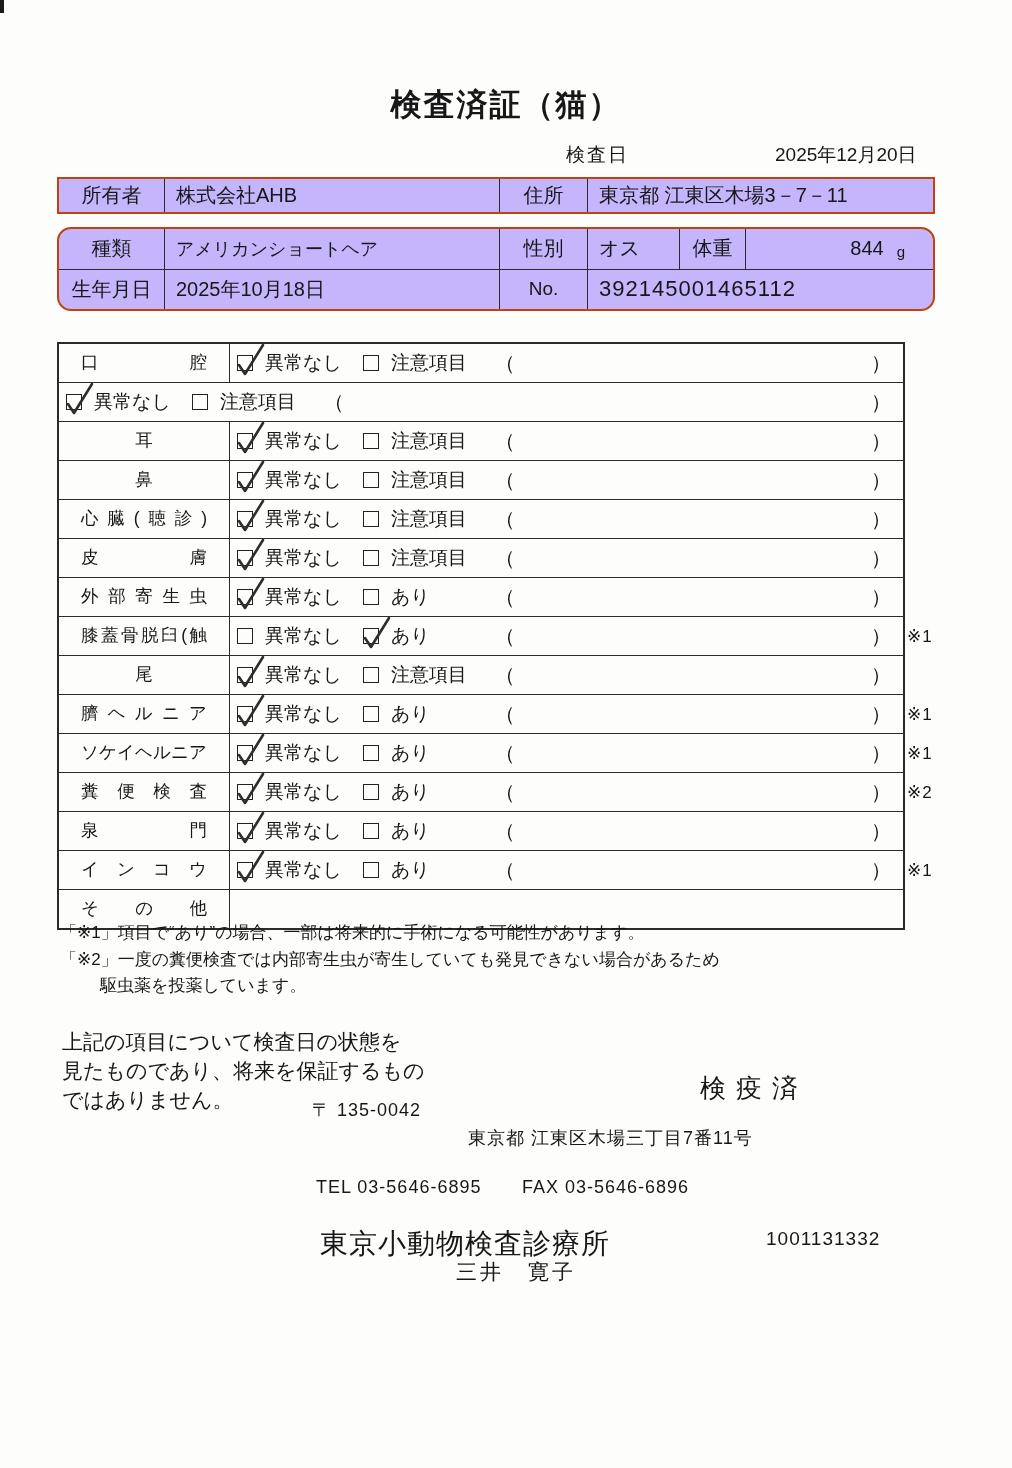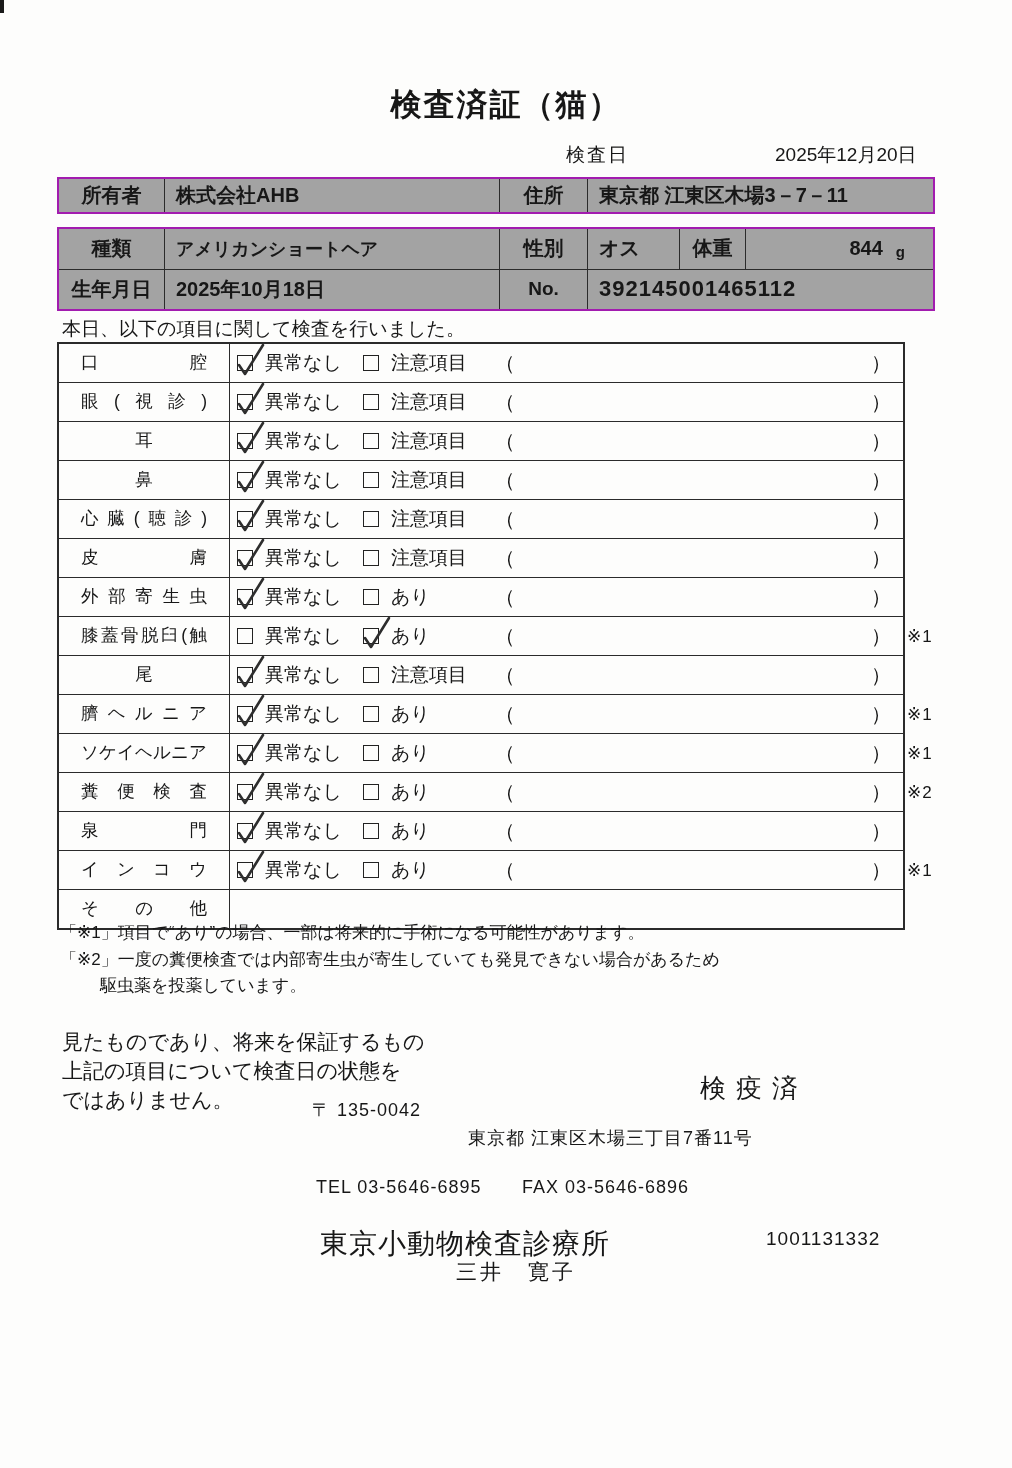--- a/index.html
+++ b/index.html
@@ -13,21 +13,21 @@
   }
   .abs{position:absolute;}
   
   .title{
     left:0;right:0;top:84px;text-align:center;
     font-size:31px;font-weight:600;letter-spacing:2px;
   }
   .insp-date-label{left:566px;top:142px;font-size:19px;letter-spacing:2px;}
   .insp-date-value{left:775px;top:142px;font-size:19px;}
   
-  .tbl{border:2px solid #a21caf;box-sizing:border-box;display:flex;flex-direction:column;background:#a3a3a3;font-weight:bold;}
+  .tbl{border:2px solid #c2410c;box-sizing:border-box;display:flex;flex-direction:column;background:#c4b5fd;}
   .trow{display:flex;flex:1;}
   .trow + .trow{border-top:1.5px solid #2b2b2b;}
   .tcell{box-sizing:border-box;display:flex;align-items:center;font-size:20px;overflow:visible;white-space:nowrap;}
   .tcell + .tcell{border-left:1.5px solid #2b2b2b;}
   .lab{justify-content:center;}
   .val{padding-left:11px;}
   .wval{justify-content:flex-end;padding-right:28px;gap:13px;}
   .wunit{font-size:15px;margin-top:5px;}
   .noval{font-size:22px;letter-spacing:1px;}
   
@@ -85,41 +85,40 @@
 
   <div class="abs tbl" style="left:57px;top:177px;width:878px;height:37px;">
     <div class="trow">
       <div class="tcell lab" style="width:105px;">所有者</div>
       <div class="tcell val" style="width:335px;">株式会社AHB</div>
       <div class="tcell lab" style="width:88px;">住所</div>
       <div class="tcell val" style="flex:1;">東京都 江東区木場3－7－11</div>
     </div>
   </div>
 
-  <div class="abs tbl" style="left:57px;top:227px;width:878px;height:84px;">
+  <div class="abs tbl" style="left:57px;top:227px;width:878px;height:84px;border-radius:14px;">
     <div class="trow">
       <div class="tcell lab" style="width:105px;">種類</div>
       <div class="tcell val" style="width:335px;font-size:18px;">アメリカンショートヘア</div>
       <div class="tcell lab" style="width:88px;">性別</div>
       <div class="tcell val" style="width:92px;">オス</div>
       <div class="tcell lab" style="width:66px;">体重</div>
       <div class="tcell wval" style="flex:1;">
         <span>844</span>
         <span class="wunit">g</span>
       </div>
     </div>
     <div class="trow">
       <div class="tcell lab" style="width:105px;">生年月日</div>
       <div class="tcell val" style="width:335px;">2025年10月18日</div>
       <div class="tcell lab" style="width:88px;font-size:19px;">No.</div>
       <div class="tcell val noval" style="flex:1;">392145001465112</div>
     </div>
   </div>
 
-  <div class="abs intro">本日、以下の項目に関して検査を行いました。</div>
 
   <div class="abs exam" id="exam-table">
       <div class="exam-row">
       <div class="cell-label">口腔</div>
       <div class="cell-content">
         <span class="og og1">
           <span class="cbx">
             <svg class="check check1" viewBox="0 0 32 36" style="display: block;">
                 <path d="M5 23 L11 32 L29 3"></path>
               </svg>
@@ -131,21 +130,20 @@
             
           </span>
           <span class="olabel2">注意項目</span>
         </span>
         <span class="paren po">（</span>
         <span class="paren pc">）</span>
         <span class="rownote"></span>
       </div>
     </div>
       <div class="exam-row">
-      <div class="cell-label">眼(視診)</div>
       <div class="cell-content">
         <span class="og og1">
           <span class="cbx">
             <svg class="check check1" viewBox="0 0 32 36" style="display: block;">
                 <path d="M5 23 L11 32 L29 3"></path>
               </svg>
           </span>
           <span class="olabel1">異常なし</span>
         </span>
         <span class="og og2">
@@ -432,22 +430,22 @@
         <span class="rownote"></span>
       </div>
     </div>
     </div>
 
   <div class="abs note" style="left:60px;top:921px;">「※1」項目で“あり”の場合、一部は将来的に手術になる可能性があります。</div>
   <div class="abs note" style="left:60px;top:948px;">「※2」一度の糞便検査では内部寄生虫が寄生していても発見できない場合があるため</div>
   <div class="abs note" style="left:100px;top:974px;">駆虫薬を投薬しています。</div>
 
   <div class="abs disc">
+    <div>上記の項目について検査日の状態を</div>
     <div>見たものであり、将来を保証するもの</div>
-    <div>上記の項目について検査日の状態を</div>
     <div>ではありません。</div>
   </div>
 
   <div class="abs stamp">検疫済</div>
 
   <div class="abs postal">〒 135-0042</div>
   <div class="abs addr2">東京都 江東区木場三丁目7番11号</div>
   <div class="abs tel">TEL 03-5646-6895</div>
   <div class="abs fax">FAX 03-5646-6896</div>
   <div class="abs clinic">東京小動物検査診療所</div>

